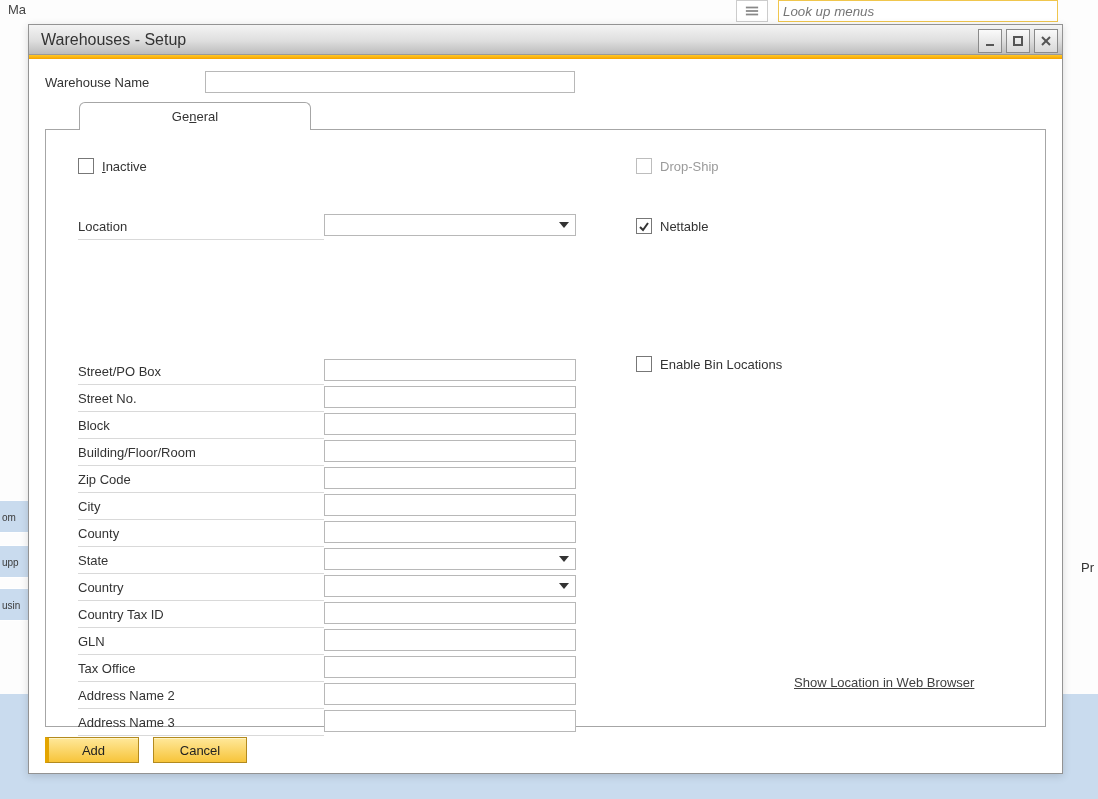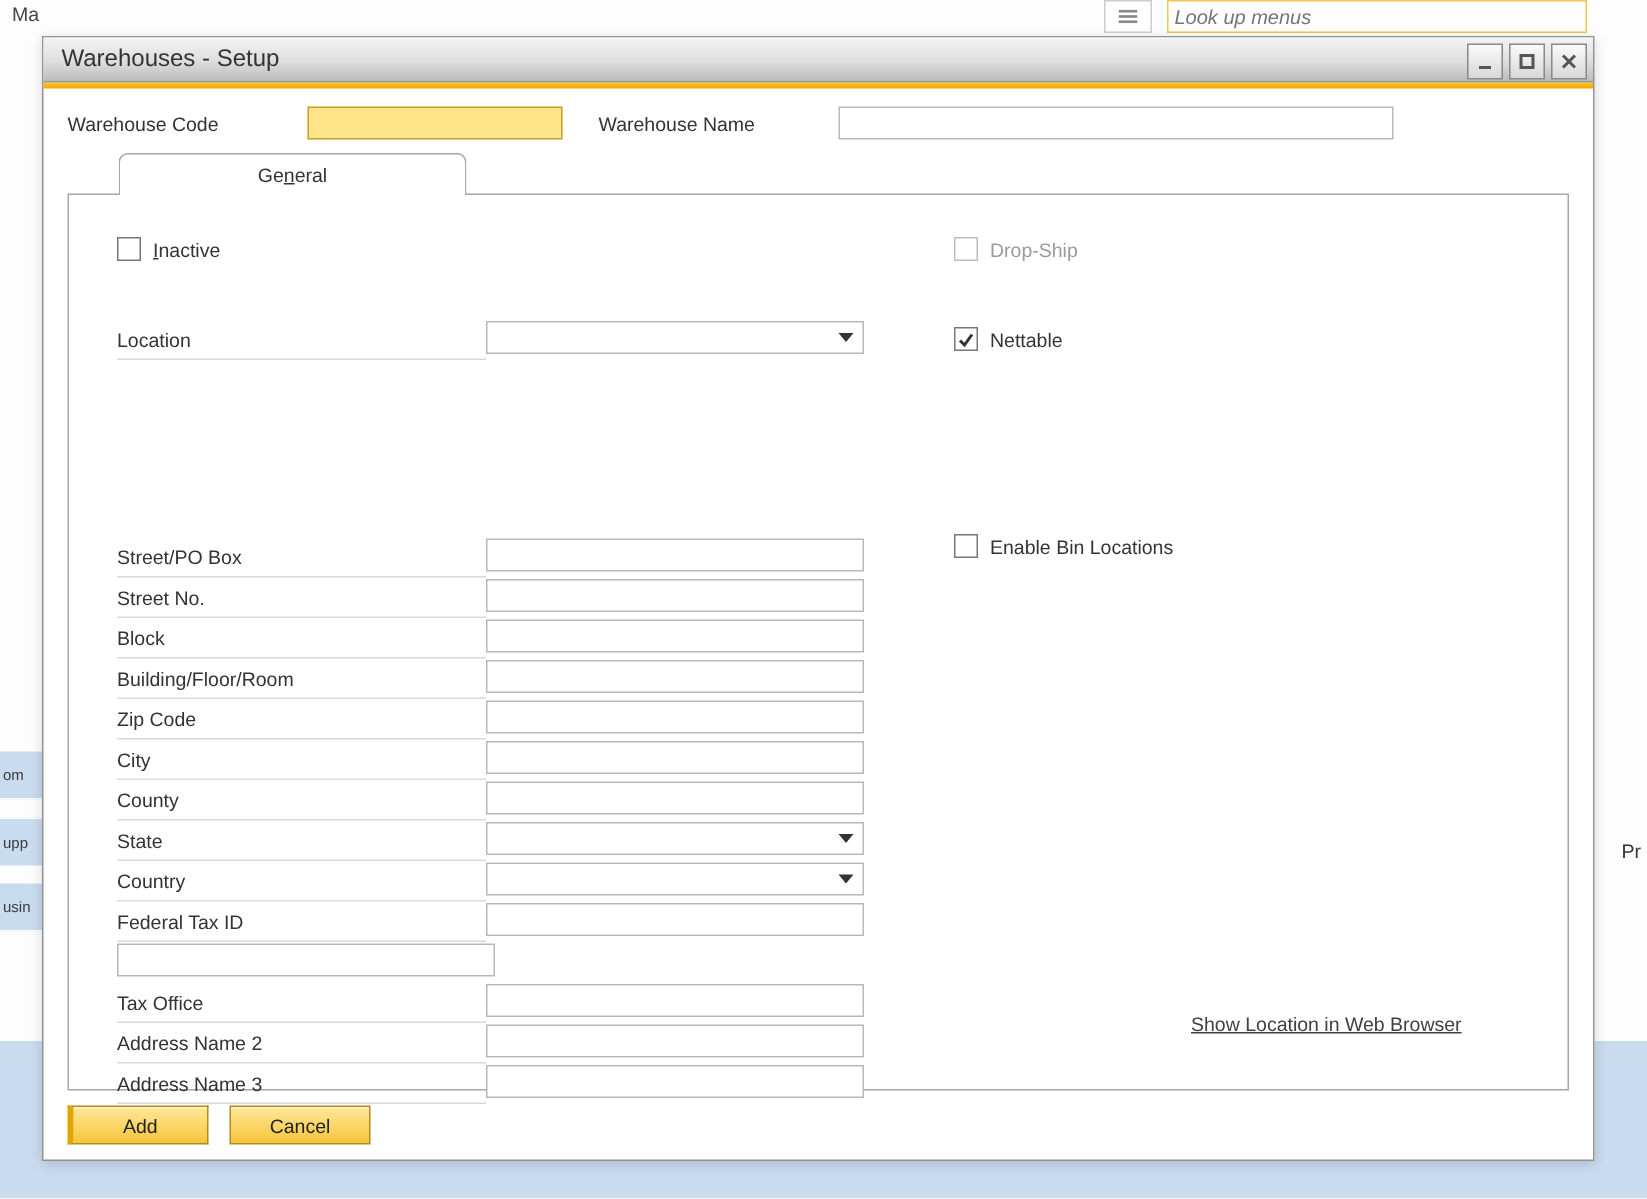--- a/index.html
+++ b/index.html
@@ -181,24 +181,20 @@
             <line x1="2" y1="2" x2="10" y2="10"></line>
             <line x1="10" y1="2" x2="2" y2="10"></line>
           </svg>
       </div>
     </div>
   </div>
   <div class="orange-strip"></div>
 
   <div class="header-fields">
     <div class="field-pair">
-      <label>Warehouse Code</label>
-      <input id="whCode" value="" style="">
-    </div>
-    <div class="field-pair">
       <label>Warehouse Name</label>
       <input id="whName" value="" style="">
     </div>
   </div>
 
   <div class="tab-area">
     <div class="tabs">
       <div class="tab">
         <span><span>Ge</span><u>n</u><span>eral</span></span>
       </div>
@@ -265,24 +261,25 @@
               <div class="form-row">
                 <div class="lbl">Country</div>
                 <div class="ctrl">
                   <div class="select">
                     <span></span>
                     <span class="caret"></span>
                   </div>
                 </div>
               </div>
               <div class="form-row">
-                <div class="lbl">Federal Tax ID</div>
-                <div class="ctrl"><input value="" style=""></div>
-              </div>
-              <div class="form-row">
+                <div class="lbl">Country Tax ID</div>
+                <div class="ctrl"><input value="" style=""></div>
+              </div>
+              <div class="form-row">
+                <div class="lbl">GLN</div>
                 <div class="ctrl"><input value="" style=""></div>
               </div>
               <div class="form-row">
                 <div class="lbl">Tax Office</div>
                 <div class="ctrl"><input value="" style=""></div>
               </div>
               <div class="form-row">
                 <div class="lbl">Address Name 2</div>
                 <div class="ctrl"><input value="" style=""></div>
               </div>

